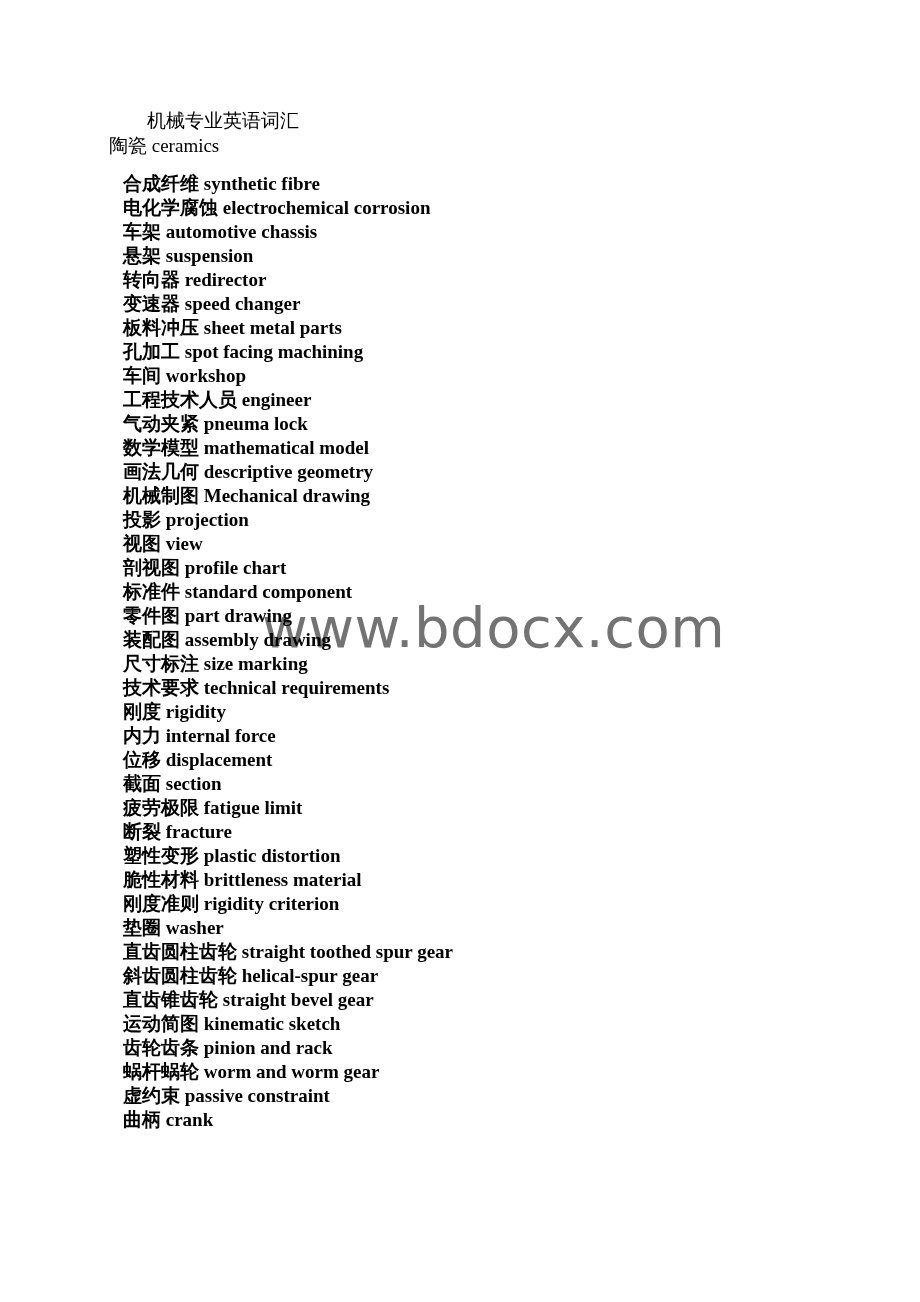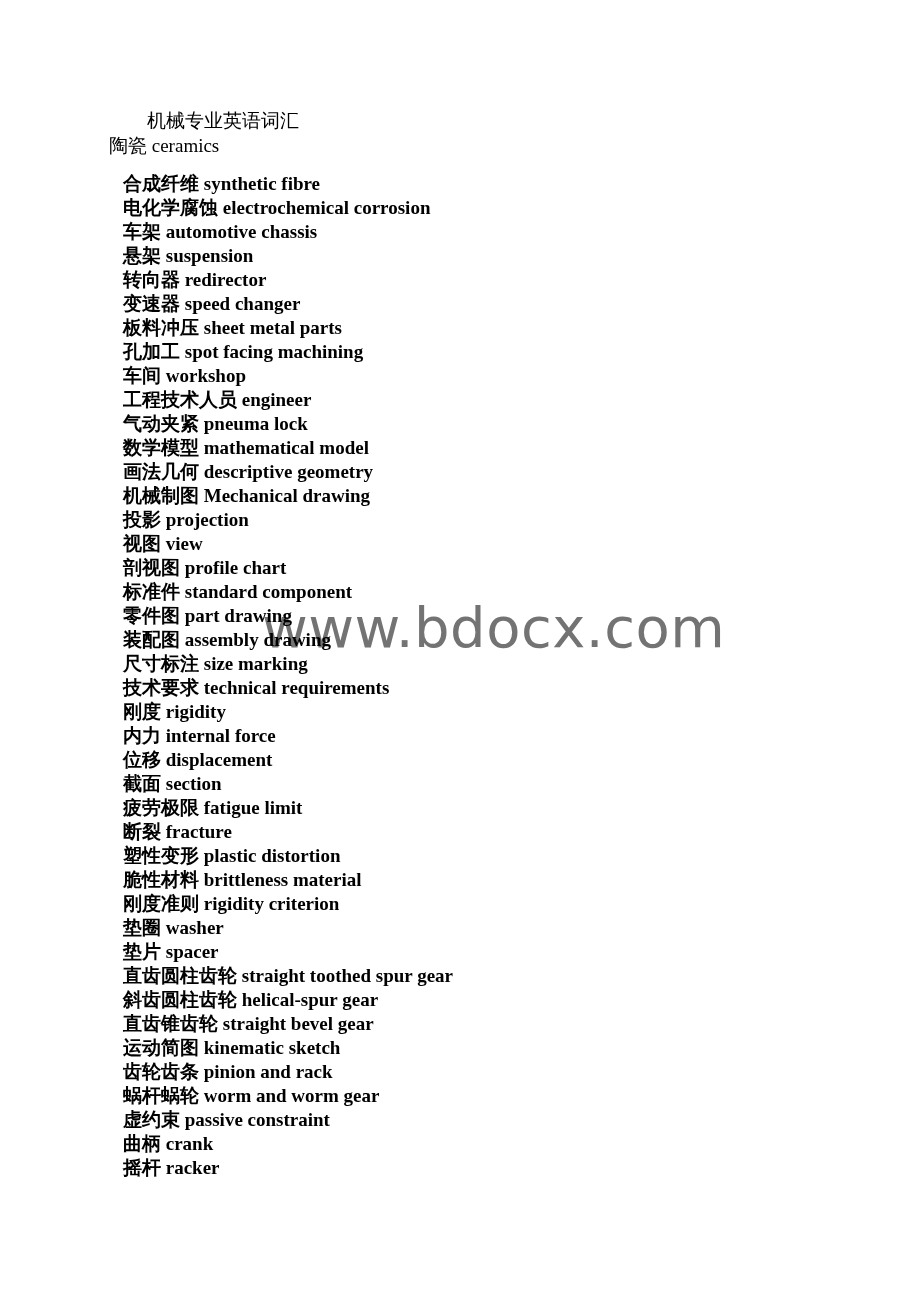--- a/index.html
+++ b/index.html
@@ -131,26 +131,24 @@
       <li>刚度 rigidity</li>
       <li>内力 internal force</li>
       <li>位移 displacement</li>
       <li>截面 section</li>
       <li>疲劳极限 fatigue limit</li>
       <li>断裂 fracture</li>
       <li>塑性变形 plastic distortion</li>
       <li>脆性材料 brittleness material</li>
       <li>刚度准则 rigidity criterion</li>
       <li>垫圈 washer</li>
-      <li>垫片 spacer</li>
       <li>直齿圆柱齿轮 straight toothed spur gear</li>
       <li>斜齿圆柱齿轮 helical-spur gear</li>
       <li>直齿锥齿轮 straight bevel gear</li>
       <li>运动简图 kinematic sketch</li>
       <li>齿轮齿条 pinion and rack</li>
       <li>蜗杆蜗轮 worm and worm gear</li>
       <li>虚约束 passive constraint</li>
       <li>曲柄 crank</li>
-      <li>摇杆 racker</li>
     </ul>
 
   </div>
 </div>
 
 </body></html>

